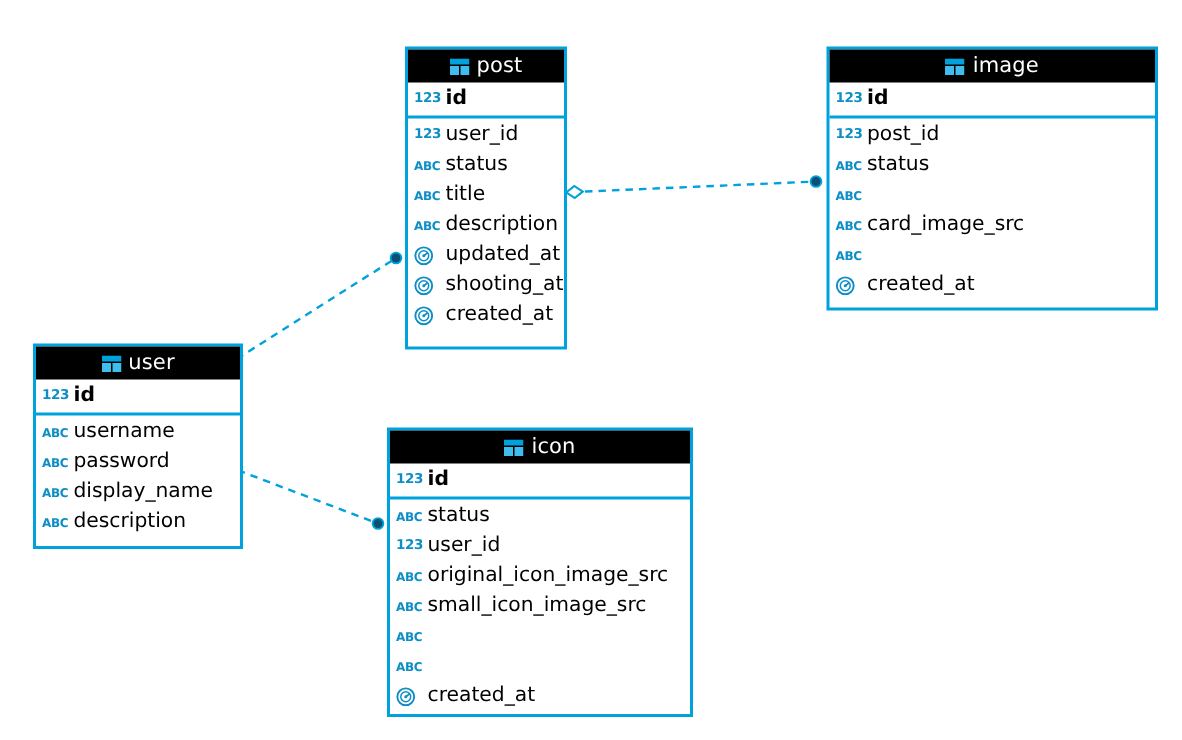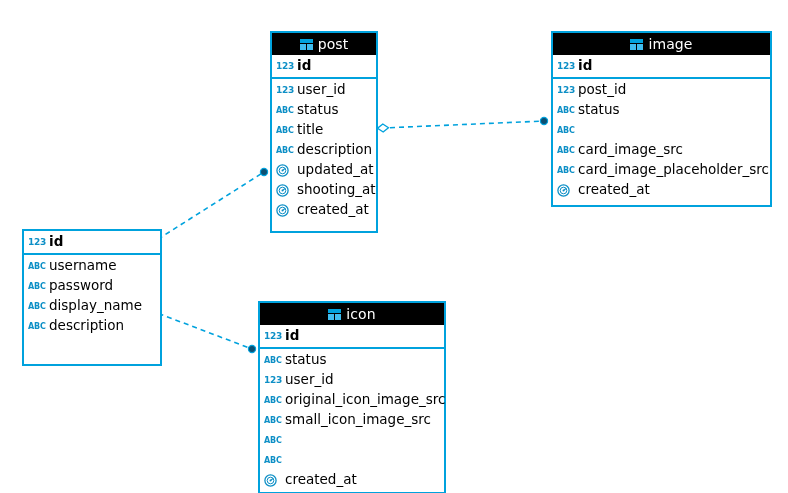--- a/index.html
+++ b/index.html
@@ -223,36 +223,45 @@
         </div>
         <div class="attr">
           <span class="type-ico abc">ABC</span>
         </div>
         <div class="attr">
           <span class="type-ico abc">ABC</span>
           <span class="attr-name">card_image_src</span>
         </div>
         <div class="attr">
           <span class="type-ico abc">ABC</span>
-          <span class="attr-name">card_image_placeholder_src</span>
         </div>
         <div class="attr">
           <span class="type-ico">
             <svg width="13" height="13" viewBox="0 0 13 13">
               <circle cx="6.5" cy="6.5" r="5.6" fill="none" stroke="#0d8fc6" stroke-width="1.3"></circle>
               <circle cx="6.5" cy="6.5" r="3.3" fill="none" stroke="#0d8fc6" stroke-width="1"></circle>
               <line x1="6.5" y1="6.5" x2="9.2" y2="4.4" stroke="#0d8fc6" stroke-width="1.2"></line>
               <circle cx="6.5" cy="6.5" r="1" fill="#0d8fc6"></circle>
             </svg>
           </span>
           <span class="attr-name">created_at</span>
         </div>
       </div>
     </div>
     <div class="entity" style="left: 22px; top: 229px; width: 140px; height: 137px;">
+      <div class="entity-header">
+        <span class="tbl-icon">
+          <svg width="13" height="11" viewBox="0 0 13 11">
+            <rect x="0" y="0" width="13" height="4" fill="#00a2dd"></rect>
+            <rect x="0" y="5" width="6" height="6" fill="#3fbdef"></rect>
+            <rect x="7" y="5" width="6" height="6" fill="#3fbdef"></rect>
+          </svg>
+        </span>
+        <span class="entity-title">user</span>
+      </div>
       <div class="pk-row">
         <div class="attr pk">
           <span class="type-ico num">123</span>
           <span class="attr-name">id</span>
         </div>
       </div>
       <div class="attr-list">
         <div class="attr">
           <span class="type-ico abc">ABC</span>
           <span class="attr-name">username</span>
@@ -264,21 +273,21 @@
         <div class="attr">
           <span class="type-ico abc">ABC</span>
           <span class="attr-name">display_name</span>
         </div>
         <div class="attr">
           <span class="type-ico abc">ABC</span>
           <span class="attr-name">description</span>
         </div>
       </div>
     </div>
-    <div class="entity" style="left: 258px; top: 301px; width: 188px; height: 193px;">
+    <div class="entity" style="left: 258px; top: 285px; width: 204px; height: 193px;">
       <div class="entity-header">
         <span class="tbl-icon">
           <svg width="13" height="11" viewBox="0 0 13 11">
             <rect x="0" y="0" width="13" height="4" fill="#00a2dd"></rect>
             <rect x="0" y="5" width="6" height="6" fill="#3fbdef"></rect>
             <rect x="7" y="5" width="6" height="6" fill="#3fbdef"></rect>
           </svg>
         </span>
         <span class="entity-title">icon</span>
       </div>

